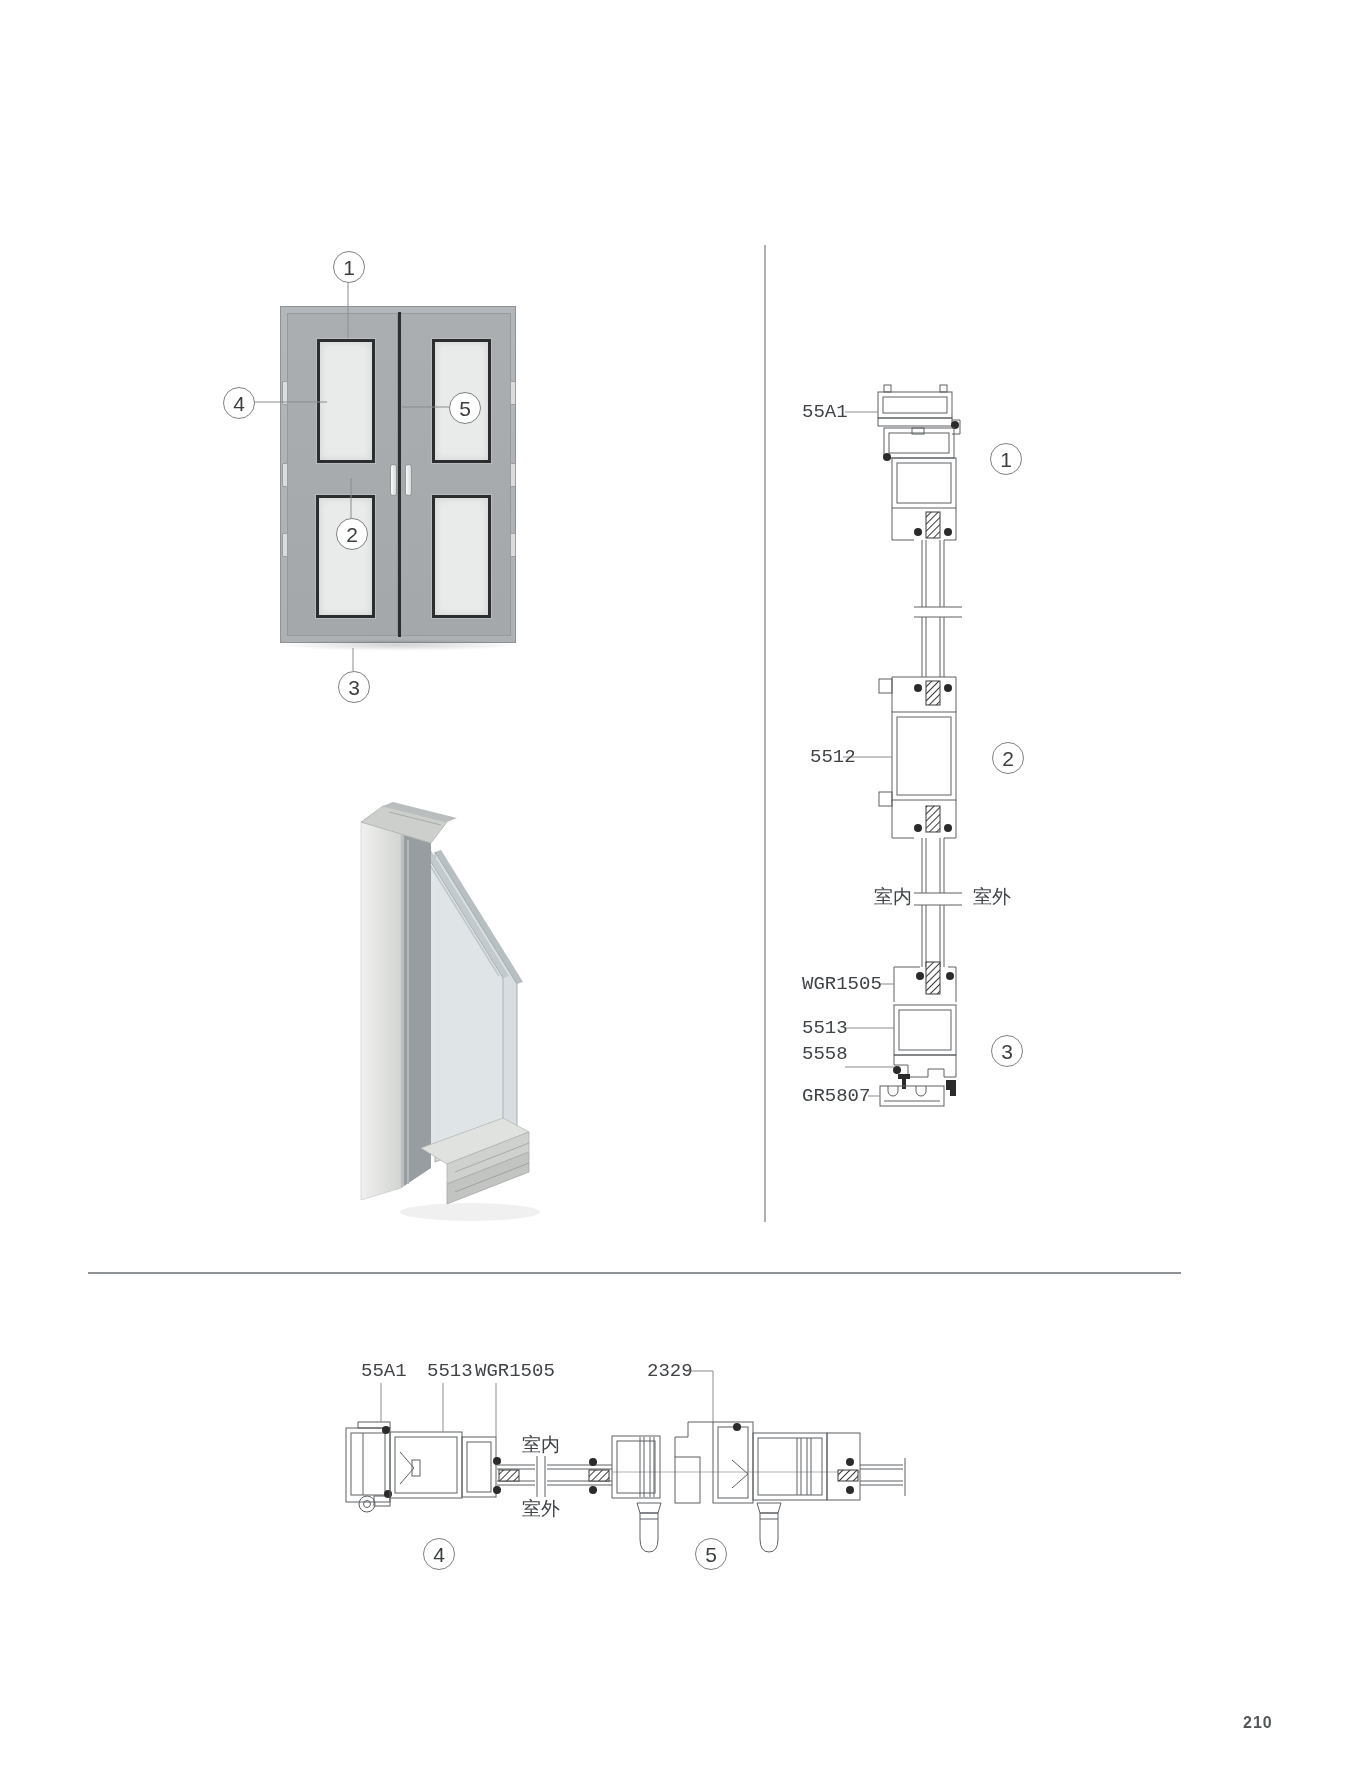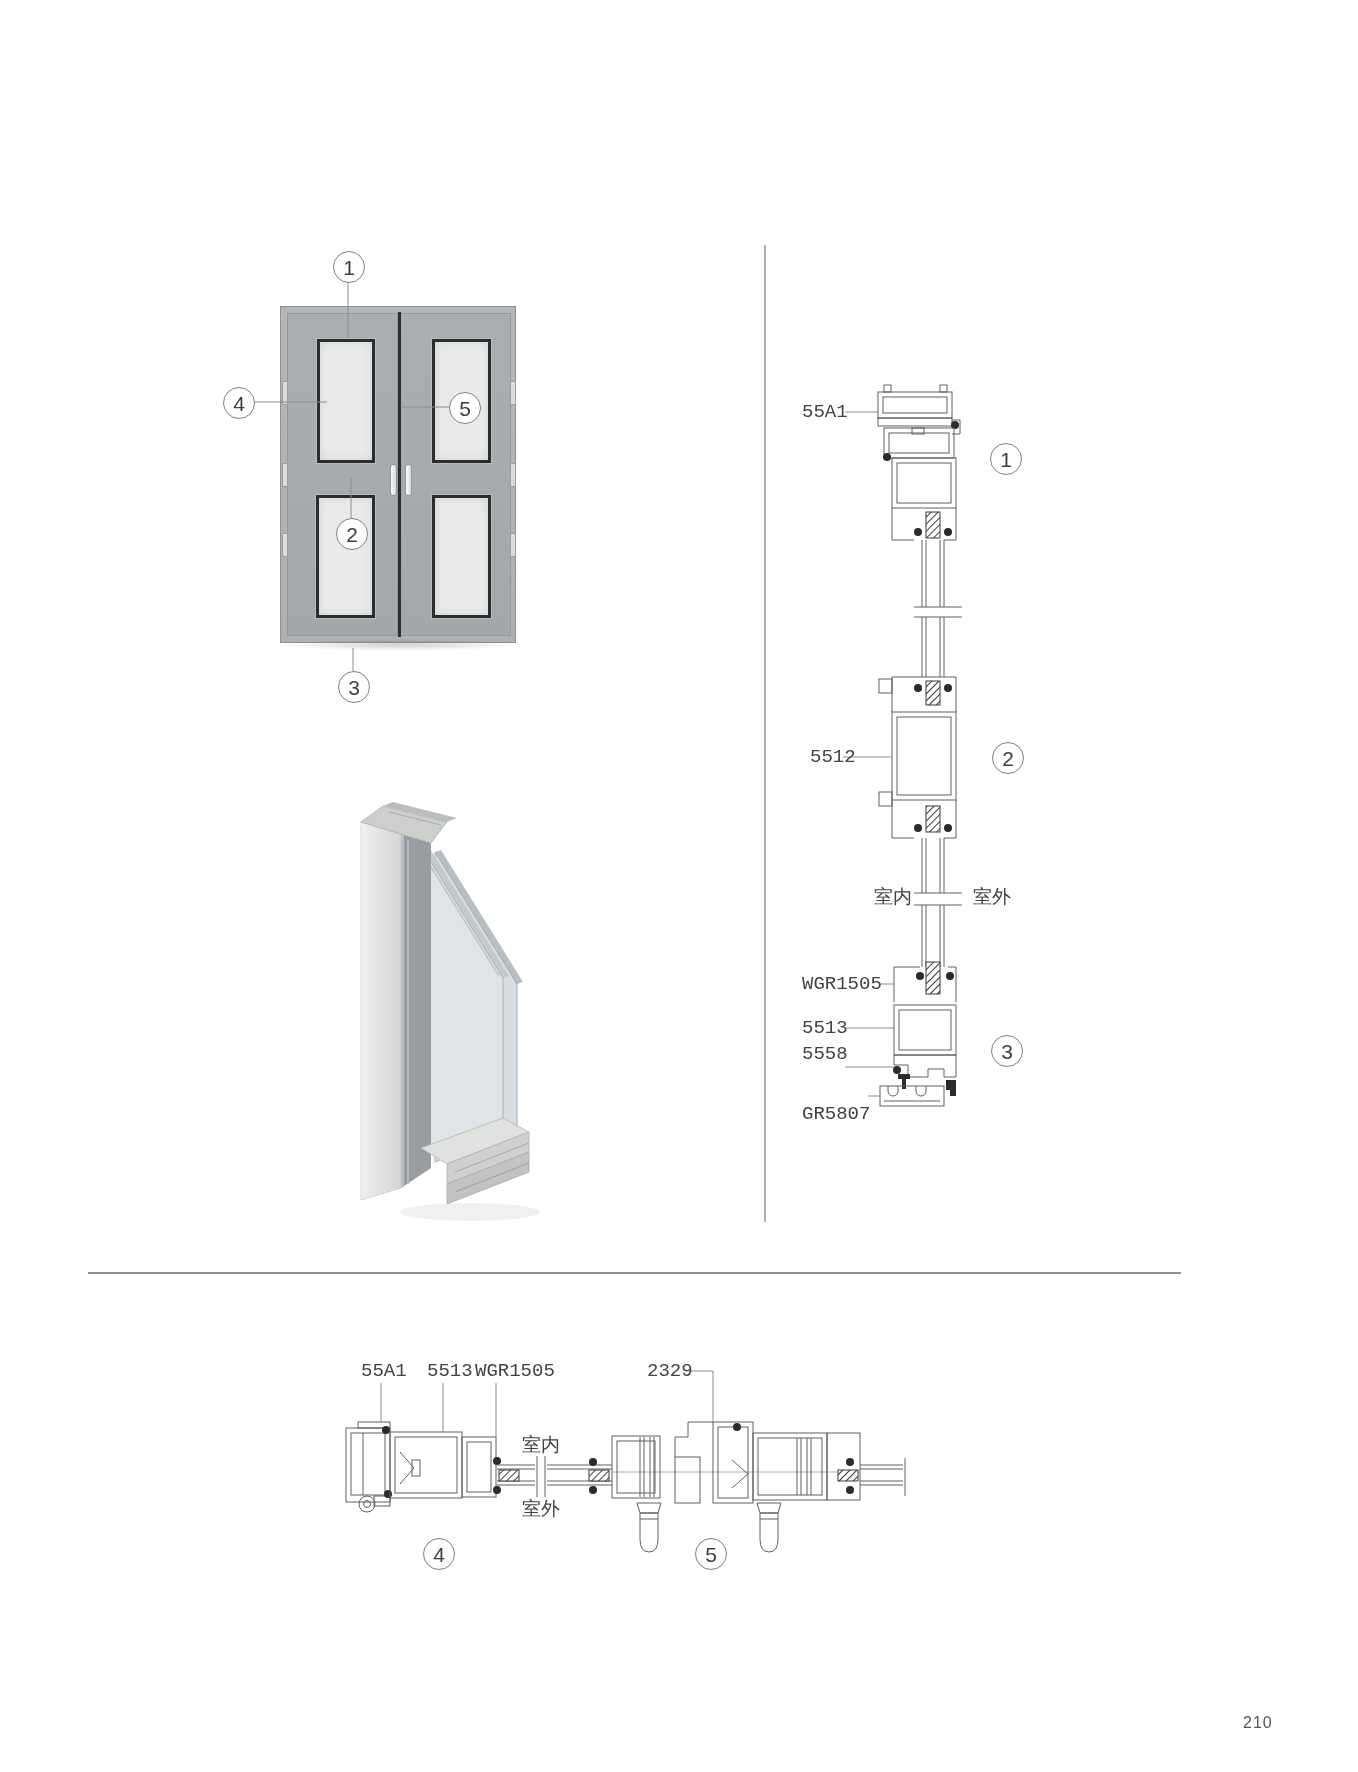--- a/index.html
+++ b/index.html
@@ -23,21 +23,21 @@
         background:linear-gradient(90deg,#fbfbfb,#d7d9da);box-sizing:border-box;}
   .hinge{position:absolute;width:6px;height:24px;background:#dadcdd;border:1px solid #9b9da0;
         box-sizing:border-box;border-radius:1px;}
   
   .callout{position:absolute;width:30px;height:30px;border:1px solid #7e8184;border-radius:50%;
         background:#fff;color:#3c4043;font-size:21px;line-height:1;
         display:flex;align-items:center;justify-content:center;}
   
   .lbl{position:absolute;font-size:19px;color:#3f4346;line-height:20px;white-space:nowrap;font-family:Liberation Mono, monospace;}
   .lbl.center{transform:translate(-50%,-50%);}
-  .pageno{position:absolute;left:1243px;top:1714px;font-size:16px;font-weight:400;
+  .pageno{position:absolute;left:1243px;top:1714px;font-size:16px;font-weight:700;
         color:#54575a;letter-spacing:1px;}
 </style>
 </head>
 <body>
 
 <div class="page">
 
   <div class="door">
     <div class="leaf left"></div>
     <div class="leaf right"></div>
@@ -293,21 +293,21 @@
     </div>
   <div class="callout" style="left:449px;top:392px;">
       <span>5</span>
     </div>
 
   <span class="lbl" style="left:802px;top:402px;">55A1</span>
   <span class="lbl" style="left:802px;top:747px;margin-left:8px;">5512</span>
   <span class="lbl" style="left:802px;top:974px;">WGR1505</span>
   <span class="lbl" style="left:802px;top:1018px;">5513</span>
   <span class="lbl" style="left:802px;top:1044px;">5558</span>
-  <span class="lbl" style="left:802px;top:1086px;margin-top:18px;">GR5807</span>
+  <span class="lbl" style="left:802px;top:1086px;">GR5807</span>
   <span class="lbl center" style="left:893px;top:898px;">室内</span>
   <span class="lbl center" style="left:992px;top:898px;">室外</span>
   <div class="callout" style="left:990px;top:443px;">
       <span>1</span>
     </div>
   <div class="callout" style="left:992px;top:742px;">
       <span>2</span>
     </div>
   <div class="callout" style="left:991px;top:1035px;">
       <span>3</span>

